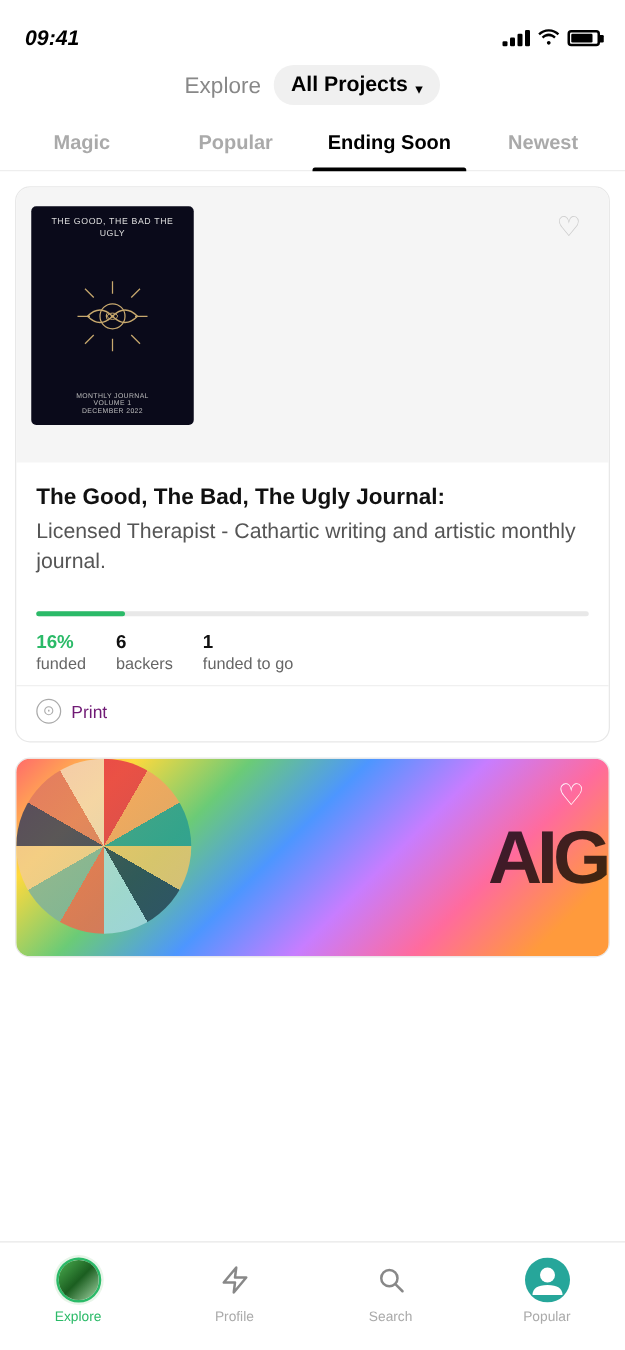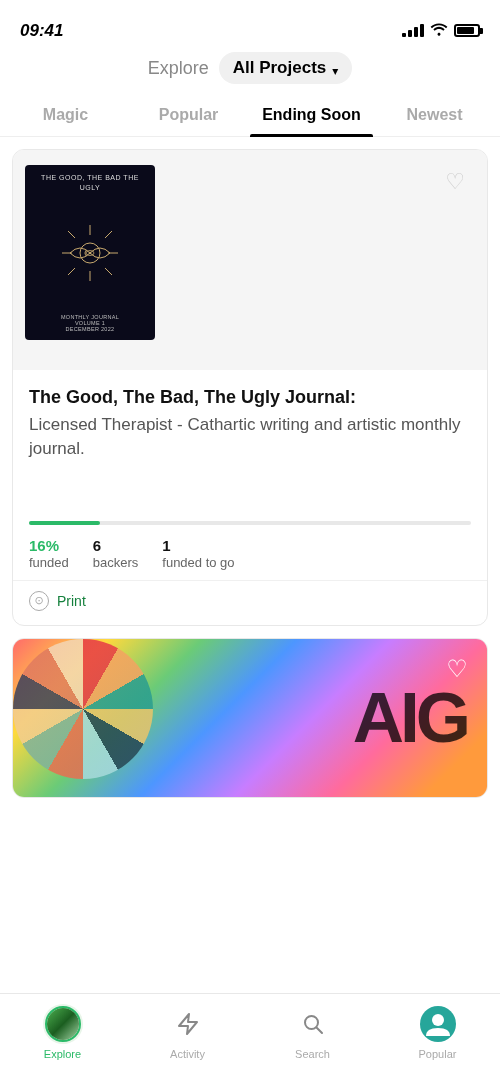--- a/index.html
+++ b/index.html
@@ -224,21 +224,20 @@
     .card-subtitle {
       font-size: 17px;
       font-weight: 400;
       color: #555;
       line-height: 1.4;
     }
 
     
     .progress-section {
       padding: 16px 16px 10px;
-      margin-top: 32px;
     }
     .progress-bar-bg {
       height: 4px;
       background: #e8e8e8;
       border-radius: 2px;
       margin-bottom: 12px;
     }
     .progress-bar-fill {
       height: 100%;
       border-radius: 2px;
@@ -280,21 +279,21 @@
       border-radius: 50%;
       border: 1.5px solid #aaa;
       display: flex;
       align-items: center;
       justify-content: center;
       font-size: 11px;
       color: #aaa;
     }
     .category-text {
       font-size: 14px;
-      color: #15803d;
+      color: #701a75;
     }
 
     
     .second-card {
       background: #fff;
       border: 1px solid #e8e8e8;
       border-radius: 12px;
       overflow: hidden;
       position: relative;
       height: 160px;
@@ -317,27 +316,27 @@
       background: conic-gradient(
         #e63946 0deg 30deg, #f4a261 30deg 60deg, #2a9d8f 60deg 90deg, 
         #e9c46a 90deg 120deg, #264653 120deg 150deg, #a8dadc 150deg 180deg,
         #e76f51 180deg 210deg, #81b29a 210deg 240deg, #f2cc8f 240deg 270deg,
         #3d405b 270deg 300deg, #e07a5f 300deg 330deg, #f3d5b5 330deg 360deg
       );
       border-radius: 50%;
       opacity: 0.85;
     }
     .aig-text {
-      font-size: 71px;
+      font-size: 60px;
       font-weight: 900;
       color: rgba(0,0,0,0.75);
       letter-spacing: -4px;
       z-index: 2;
       position: absolute;
-      right: 20px;
+      right: 2px;
     }
     .second-card-heart {
       position: absolute;
       top: 12px;
       right: 12px;
       width: 36px;
       height: 36px;
       display: flex;
       align-items: center;
       justify-content: center;
@@ -552,21 +551,21 @@
     </div>
     <span class="nav-label active">Explore</span>
   </div>
 
   <div class="nav-item">
     <div class="nav-icon">
       <svg width="24" height="24" viewBox="0 0 24 24" fill="none">
         <polygon points="13,2 3,14 12,14 11,22 21,10 12,10" stroke="#888" stroke-width="2" fill="none" stroke-linejoin="round"></polygon>
       </svg>
     </div>
-    <span class="nav-label">Activity</span>
+    <span class="nav-label">Profile</span>
   </div>
 
   <div class="nav-item">
     <div class="nav-icon">
       <svg width="24" height="24" viewBox="0 0 24 24" fill="none">
         <circle cx="10.5" cy="10.5" r="6.5" stroke="#888" stroke-width="2"></circle>
         <line x1="15.5" y1="15.5" x2="21" y2="21" stroke="#888" stroke-width="2" stroke-linecap="round"></line>
       </svg>
     </div>
     <span class="nav-label">Search</span>

